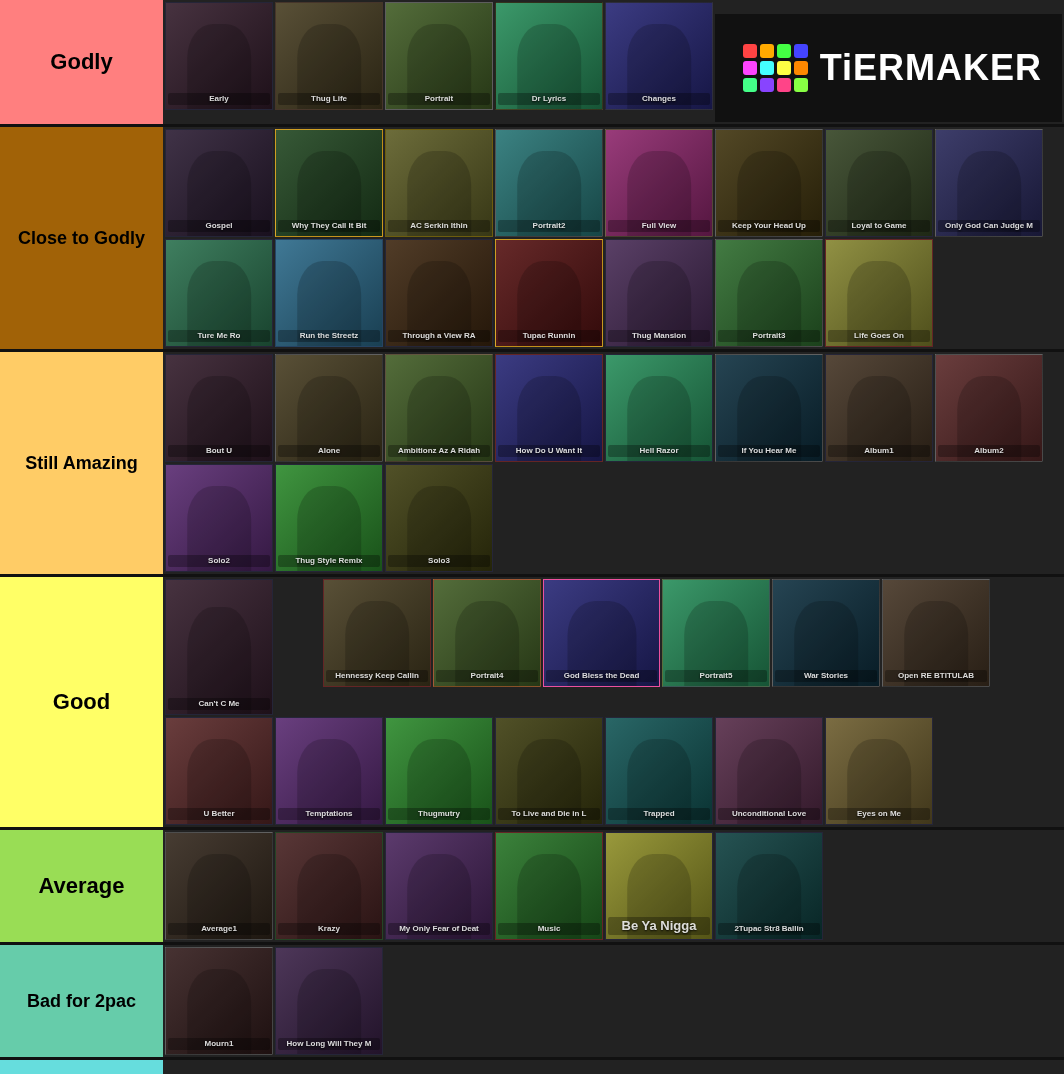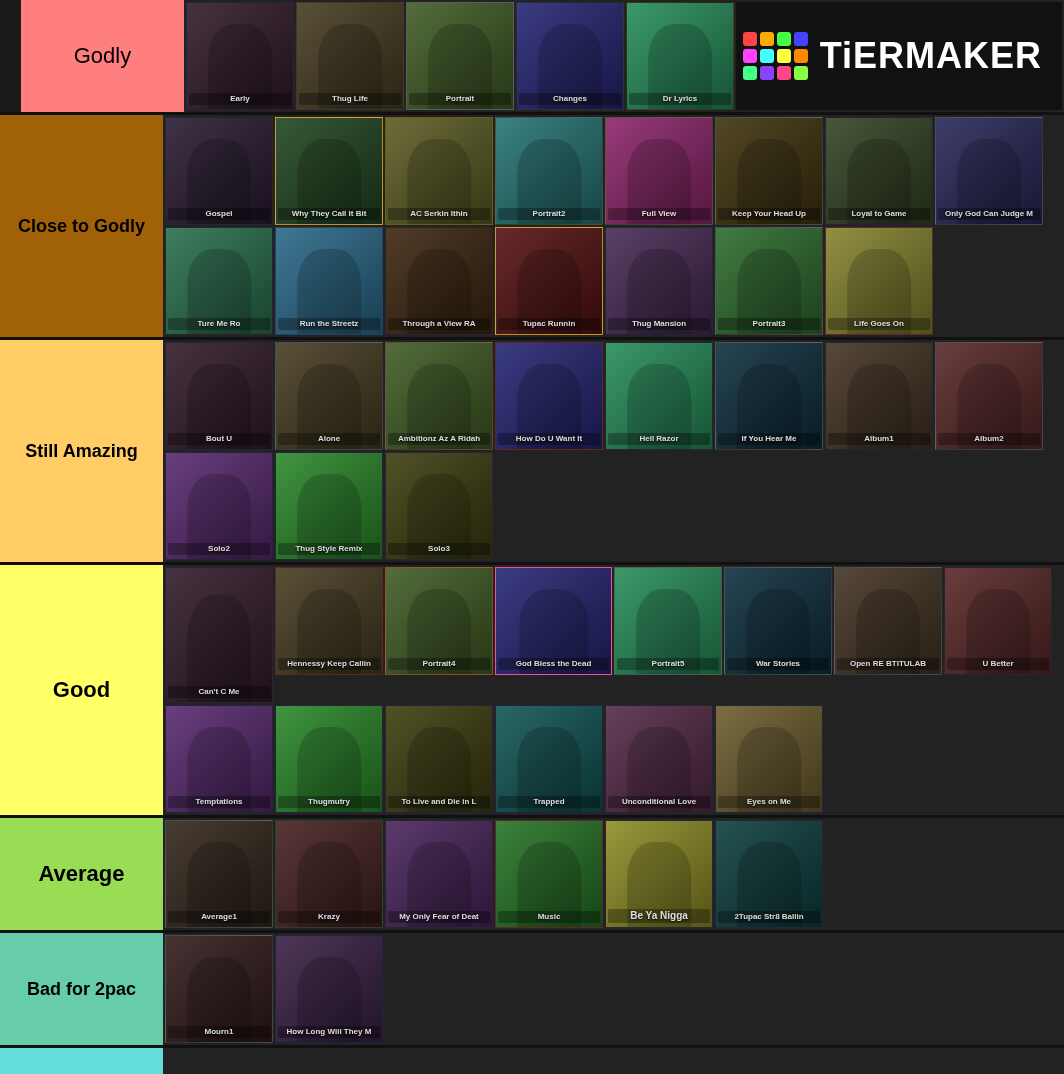--- a/index.html
+++ b/index.html
@@ -51,21 +51,21 @@
     .tier-bad .tier-label { background: #66ccaa; }
     
     .tier-dontknow .tier-label { background: #66dddd; }
   </style>
 </head>
 <body>
 
 <div id="app">
 
 <div class="tier-row tier-godly" style="border-bottom: 3px solid rgb(17, 17, 17);">
-      <div class="tier-label" style="width: 163px; min-width: 163px; background: rgb(255, 127, 127); display: flex; align-items: center; justify-content: center; font-size: 22px; font-weight: normal; color: rgb(0, 0, 0); text-align: center; padding: 8px; min-height: 110px; margin-left: 21px;">Godly</div>
+      <div class="tier-label" style="width: 163px; min-width: 163px; background: rgb(255, 127, 127); display: flex; align-items: center; justify-content: center; font-size: 22px; font-weight: bold; color: rgb(0, 0, 0); text-align: center; padding: 8px; min-height: 110px;">Godly</div>
       <div style="flex: 1 1 0%; background: rgb(34, 34, 34); display: flex; flex-wrap: wrap; align-items: flex-start; padding: 2px; gap: 2px; min-height: 110px;">
         <div class="album-card" style="width: 108px; height: 108px; flex-shrink: 0; overflow: hidden; position: relative; background-color: rgb(26, 26, 46); border: 1px solid rgba(255, 255, 255, 0.05);">
           <div style="width: 100%; height: 100%; position: relative; overflow: hidden; background: rgb(50, 27, 42);">
             <div style="position: absolute; inset: 0px; background: linear-gradient(135deg, rgba(255, 255, 255, 0.1) 0%, rgba(0, 0, 0, 0.4) 100%);"></div>
             <div style="position: absolute; width: 60%; height: 80%; bottom: 0px; left: 50%; transform: translateX(-50%); background: rgba(0, 0, 0, 0.3); border-radius: 40% 40% 0px 0px; opacity: 0.6;"></div>
             <div style="position: absolute; bottom: 4px; left: 2px; right: 2px; font-size: 8px; color: rgba(255, 255, 255, 0.85); text-align: center; text-shadow: rgba(0, 0, 0, 0.9) 0px 1px 2px; font-weight: bold; background: rgba(0, 0, 0, 0.3); border-radius: 2px; padding: 1px; line-height: 1.2;">Early</div>
           </div>
         </div>
         <div class="album-card" style="width: 108px; height: 108px; flex-shrink: 0; overflow: hidden; position: relative; background-color: rgb(61, 43, 31); border: 1px solid rgba(255, 255, 255, 0.05);">
           <div style="width: 100%; height: 100%; position: relative; overflow: hidden; background: rgb(70, 60, 32);">
@@ -74,35 +74,35 @@
             <div style="position: absolute; bottom: 4px; left: 2px; right: 2px; font-size: 8px; color: rgba(255, 255, 255, 0.85); text-align: center; text-shadow: rgba(0, 0, 0, 0.9) 0px 1px 2px; font-weight: bold; background: rgba(0, 0, 0, 0.3); border-radius: 2px; padding: 1px; line-height: 1.2;">Thug Life</div>
           </div>
         </div>
         <div class="album-card" style="width: 108px; height: 108px; flex-shrink: 0; overflow: hidden; position: relative; background-color: rgb(85, 85, 85); border: 1px solid rgba(255, 255, 255, 0.05); align-items: center;">
           <div style="width: 100%; height: 100%; position: relative; overflow: hidden; background: rgb(64, 92, 36);">
             <div style="position: absolute; inset: 0px; background: linear-gradient(135deg, rgba(255, 255, 255, 0.1) 0%, rgba(0, 0, 0, 0.4) 100%);"></div>
             <div style="position: absolute; width: 60%; height: 80%; bottom: 0px; left: 50%; transform: translateX(-50%); background: rgba(0, 0, 0, 0.3); border-radius: 40% 40% 0px 0px; opacity: 0.6;"></div>
             <div style="position: absolute; bottom: 4px; left: 2px; right: 2px; font-size: 8px; color: rgba(255, 255, 255, 0.85); text-align: center; text-shadow: rgba(0, 0, 0, 0.9) 0px 1px 2px; font-weight: bold; background: rgba(0, 0, 0, 0.3); border-radius: 2px; padding: 1px; line-height: 1.2;">Portrait</div>
           </div>
         </div>
+        <div class="album-card" style="width: 108px; height: 108px; flex-shrink: 0; overflow: hidden; position: relative; background: linear-gradient(135deg, rgb(58, 58, 26), rgb(26, 26, 10)); border: 1px solid rgba(255, 255, 255, 0.05);">
+          <div style="width: 100%; height: 100%; position: relative; overflow: hidden; background: rgb(37, 141, 89);">
+            <div style="position: absolute; inset: 0px; background: linear-gradient(135deg, rgba(255, 255, 255, 0.1) 0%, rgba(0, 0, 0, 0.4) 100%);"></div>
+            <div style="position: absolute; width: 60%; height: 80%; bottom: 0px; left: 50%; transform: translateX(-50%); background: rgba(0, 0, 0, 0.3); border-radius: 40% 40% 0px 0px; opacity: 0.6;"></div>
+            <div style="position: absolute; bottom: 4px; left: 2px; right: 2px; font-size: 8px; color: rgba(255, 255, 255, 0.85); text-align: center; text-shadow: rgba(0, 0, 0, 0.9) 0px 1px 2px; font-weight: bold; background: rgba(0, 0, 0, 0.3); border-radius: 2px; padding: 1px; line-height: 1.2;">Dr Lyrics</div>
+          </div>
+        </div>
         <div class="album-card" style="width: 108px; height: 108px; flex-shrink: 0; overflow: hidden; position: relative; background: linear-gradient(135deg, rgb(42, 42, 58), rgb(26, 26, 42)); border: 1px solid rgba(255, 255, 255, 0.05);">
           <div style="width: 100%; height: 100%; position: relative; overflow: hidden; background: rgb(37, 37, 116);">
             <div style="position: absolute; inset: 0px; background: linear-gradient(135deg, rgba(255, 255, 255, 0.1) 0%, rgba(0, 0, 0, 0.4) 100%);"></div>
             <div style="position: absolute; width: 60%; height: 80%; bottom: 0px; left: 50%; transform: translateX(-50%); background: rgba(0, 0, 0, 0.3); border-radius: 40% 40% 0px 0px; opacity: 0.6;"></div>
             <div style="position: absolute; bottom: 4px; left: 2px; right: 2px; font-size: 8px; color: rgba(255, 255, 255, 0.85); text-align: center; text-shadow: rgba(0, 0, 0, 0.9) 0px 1px 2px; font-weight: bold; background: rgba(0, 0, 0, 0.3); border-radius: 2px; padding: 1px; line-height: 1.2;">Changes</div>
           </div>
         </div>
-        <div class="album-card" style="width: 108px; height: 108px; flex-shrink: 0; overflow: hidden; position: relative; background: linear-gradient(135deg, rgb(58, 58, 26), rgb(26, 26, 10)); border: 1px solid rgba(255, 255, 255, 0.05);">
-          <div style="width: 100%; height: 100%; position: relative; overflow: hidden; background: rgb(37, 141, 89);">
-            <div style="position: absolute; inset: 0px; background: linear-gradient(135deg, rgba(255, 255, 255, 0.1) 0%, rgba(0, 0, 0, 0.4) 100%);"></div>
-            <div style="position: absolute; width: 60%; height: 80%; bottom: 0px; left: 50%; transform: translateX(-50%); background: rgba(0, 0, 0, 0.3); border-radius: 40% 40% 0px 0px; opacity: 0.6;"></div>
-            <div style="position: absolute; bottom: 4px; left: 2px; right: 2px; font-size: 8px; color: rgba(255, 255, 255, 0.85); text-align: center; text-shadow: rgba(0, 0, 0, 0.9) 0px 1px 2px; font-weight: bold; background: rgba(0, 0, 0, 0.3); border-radius: 2px; padding: 1px; line-height: 1.2;">Dr Lyrics</div>
-          </div>
-        </div>
-        <div class="album-card" style="flex: 1 1 0%; min-width: 200px; height: 108px; background: rgb(17, 17, 17); display: flex; align-items: center; justify-content: flex-end; padding: 0px 20px;">
+        <div class="album-card" style="flex: 1 1 0%; min-width: 200px; height: 108px; background: rgb(17, 17, 17); display: flex; align-items: center; justify-content: flex-end; padding: 0px 20px; margin-top: 12px;">
           <div style="display: flex; align-items: center; gap: 12px;">
             <div style="display: grid; grid-template-columns: repeat(4, 14px); grid-template-rows: repeat(3, 14px); gap: 3px;">
               <div style="width: 14px; height: 14px; border-radius: 3px; background: rgb(255, 68, 68);"></div>
               <div style="width: 14px; height: 14px; border-radius: 3px; background: rgb(255, 170, 0);"></div>
               <div style="width: 14px; height: 14px; border-radius: 3px; background: rgb(68, 255, 68);"></div>
               <div style="width: 14px; height: 14px; border-radius: 3px; background: rgb(68, 68, 255);"></div>
               <div style="width: 14px; height: 14px; border-radius: 3px; background: rgb(255, 68, 255);"></div>
               <div style="width: 14px; height: 14px; border-radius: 3px; background: rgb(68, 255, 255);"></div>
               <div style="width: 14px; height: 14px; border-radius: 3px; background: rgb(255, 255, 68);"></div>
               <div style="width: 14px; height: 14px; border-radius: 3px; background: rgb(255, 136, 0);"></div>
@@ -311,21 +311,21 @@
     <div class="tier-row tier-good" style="border-bottom: 3px solid rgb(17, 17, 17);">
       <div class="tier-label" style="width: 163px; min-width: 163px; background: rgb(255, 255, 102); display: flex; align-items: center; justify-content: center; font-size: 22px; font-weight: bold; color: rgb(0, 0, 0); text-align: center; padding: 24px; min-height: 110px;">Good</div>
       <div style="flex: 1 1 0%; background: rgb(34, 34, 34); display: flex; flex-wrap: wrap; align-items: flex-start; padding: 2px; gap: 2px; min-height: 110px;">
         <div class="album-card" style="width: 108px; height: 136px; flex-shrink: 0; overflow: hidden; position: relative; background-color: rgb(26, 26, 46); border: 1px solid rgba(255, 255, 255, 0.05);">
           <div style="width: 100%; height: 100%; position: relative; overflow: hidden; background: rgb(50, 27, 42);">
             <div style="position: absolute; inset: 0px; background: linear-gradient(135deg, rgba(255, 255, 255, 0.1) 0%, rgba(0, 0, 0, 0.4) 100%);"></div>
             <div style="position: absolute; width: 60%; height: 80%; bottom: 0px; left: 50%; transform: translateX(-50%); background: rgba(0, 0, 0, 0.3); border-radius: 40% 40% 0px 0px; opacity: 0.6;"></div>
             <div style="position: absolute; bottom: 4px; left: 2px; right: 2px; font-size: 8px; color: rgba(255, 255, 255, 0.85); text-align: center; text-shadow: rgba(0, 0, 0, 0.9) 0px 1px 2px; font-weight: bold; background: rgba(0, 0, 0, 0.3); border-radius: 2px; padding: 1px; line-height: 1.2;">Can't C Me</div>
           </div>
         </div>
-        <div class="album-card" style="width: 108px; height: 108px; flex-shrink: 0; overflow: hidden; position: relative; background-color: rgb(92, 26, 26); border: 1px solid rgba(255, 255, 255, 0.05);">
+        <div class="album-card" style="width: 108px; height: 108px; flex-shrink: 0; overflow: hidden; position: relative; background-color: rgb(92, 26, 26); border: 1px solid rgba(255, 255, 255, 0.05); margin-left: 48px;">
           <div style="width: 100%; height: 100%; position: relative; overflow: hidden; background: rgb(70, 60, 32);">
             <div style="position: absolute; inset: 0px; background: linear-gradient(135deg, rgba(255, 255, 255, 0.1) 0%, rgba(0, 0, 0, 0.4) 100%);"></div>
             <div style="position: absolute; width: 60%; height: 80%; bottom: 0px; left: 50%; transform: translateX(-50%); background: rgba(0, 0, 0, 0.3); border-radius: 40% 40% 0px 0px; opacity: 0.6;"></div>
             <div style="position: absolute; bottom: 4px; left: 2px; right: 2px; font-size: 8px; color: rgba(255, 255, 255, 0.85); text-align: center; text-shadow: rgba(0, 0, 0, 0.9) 0px 1px 2px; font-weight: bold; background: rgba(0, 0, 0, 0.3); border-radius: 2px; padding: 1px; line-height: 1.2;">Hennessy Keep Callin</div>
           </div>
         </div>
         <div class="album-card" style="width: 108px; height: 108px; flex-shrink: 0; overflow: hidden; position: relative; background: linear-gradient(135deg, rgb(112, 66, 20), rgb(160, 82, 45)); border: 1px solid rgba(255, 255, 255, 0.05);">
           <div style="width: 100%; height: 100%; position: relative; overflow: hidden; background: rgb(64, 92, 36);">
             <div style="position: absolute; inset: 0px; background: linear-gradient(135deg, rgba(255, 255, 255, 0.1) 0%, rgba(0, 0, 0, 0.4) 100%);"></div>
             <div style="position: absolute; width: 60%; height: 80%; bottom: 0px; left: 50%; transform: translateX(-50%); background: rgba(0, 0, 0, 0.3); border-radius: 40% 40% 0px 0px; opacity: 0.6;"></div>
@@ -439,21 +439,21 @@
           <div style="width: 100%; height: 100%; position: relative; overflow: hidden; background: rgb(37, 116, 37);">
             <div style="position: absolute; inset: 0px; background: linear-gradient(135deg, rgba(255, 255, 255, 0.1) 0%, rgba(0, 0, 0, 0.4) 100%);"></div>
             <div style="position: absolute; width: 60%; height: 80%; bottom: 0px; left: 50%; transform: translateX(-50%); background: rgba(0, 0, 0, 0.3); border-radius: 40% 40% 0px 0px; opacity: 0.6;"></div>
             <div style="position: absolute; bottom: 4px; left: 2px; right: 2px; font-size: 8px; color: rgba(255, 255, 255, 0.85); text-align: center; text-shadow: rgba(0, 0, 0, 0.9) 0px 1px 2px; font-weight: bold; background: rgba(0, 0, 0, 0.3); border-radius: 2px; padding: 1px; line-height: 1.2;">Music</div>
           </div>
         </div>
         <div class="album-card" style="width: 108px; height: 108px; flex-shrink: 0; overflow: hidden; position: relative; background-color: rgb(26, 26, 46); border: 1px solid rgba(255, 255, 255, 0.05);">
           <div style="width: 100%; height: 100%; position: relative; overflow: hidden; background: rgb(141, 141, 37);">
             <div style="position: absolute; inset: 0px; background: linear-gradient(135deg, rgba(255, 255, 255, 0.1) 0%, rgba(0, 0, 0, 0.4) 100%);"></div>
             <div style="position: absolute; width: 60%; height: 80%; bottom: 0px; left: 50%; transform: translateX(-50%); background: rgba(0, 0, 0, 0.3); border-radius: 40% 40% 0px 0px; opacity: 0.6;"></div>
-            <div style="position: absolute; bottom: 4px; left: 2px; right: 2px; font-size: 10px; color: rgba(255, 255, 255, 0.85); text-align: center; text-shadow: rgba(0, 0, 0, 0.9) 0px 1px 2px; font-weight: bold; background: rgba(0, 0, 0, 0.3); border-radius: 2px; padding: 1px; line-height: 1.2;">Be Ya Nigga</div>
+            <div style="position: absolute; bottom: 4px; left: 2px; right: 2px; font-size: 13px; color: rgba(255, 255, 255, 0.85); text-align: center; text-shadow: rgba(0, 0, 0, 0.9) 0px 1px 2px; font-weight: bold; background: rgba(0, 0, 0, 0.3); border-radius: 2px; padding: 1px; line-height: 1.2;">Be Ya Nigga</div>
           </div>
         </div>
         <div class="album-card" style="width: 108px; height: 108px; flex-shrink: 0; overflow: hidden; position: relative; background-color: rgb(26, 26, 46); border: 1px solid rgba(255, 255, 255, 0.05);">
           <div style="width: 100%; height: 100%; position: relative; overflow: hidden; background: rgb(13, 63, 63);">
             <div style="position: absolute; inset: 0px; background: linear-gradient(135deg, rgba(255, 255, 255, 0.1) 0%, rgba(0, 0, 0, 0.4) 100%);"></div>
             <div style="position: absolute; width: 60%; height: 80%; bottom: 0px; left: 50%; transform: translateX(-50%); background: rgba(0, 0, 0, 0.3); border-radius: 40% 40% 0px 0px; opacity: 0.6;"></div>
             <div style="position: absolute; bottom: 4px; left: 2px; right: 2px; font-size: 8px; color: rgba(255, 255, 255, 0.85); text-align: center; text-shadow: rgba(0, 0, 0, 0.9) 0px 1px 2px; font-weight: bold; background: rgba(0, 0, 0, 0.3); border-radius: 2px; padding: 1px; line-height: 1.2;">2Tupac Str8 Ballin</div>
           </div>
         </div>
       </div>

